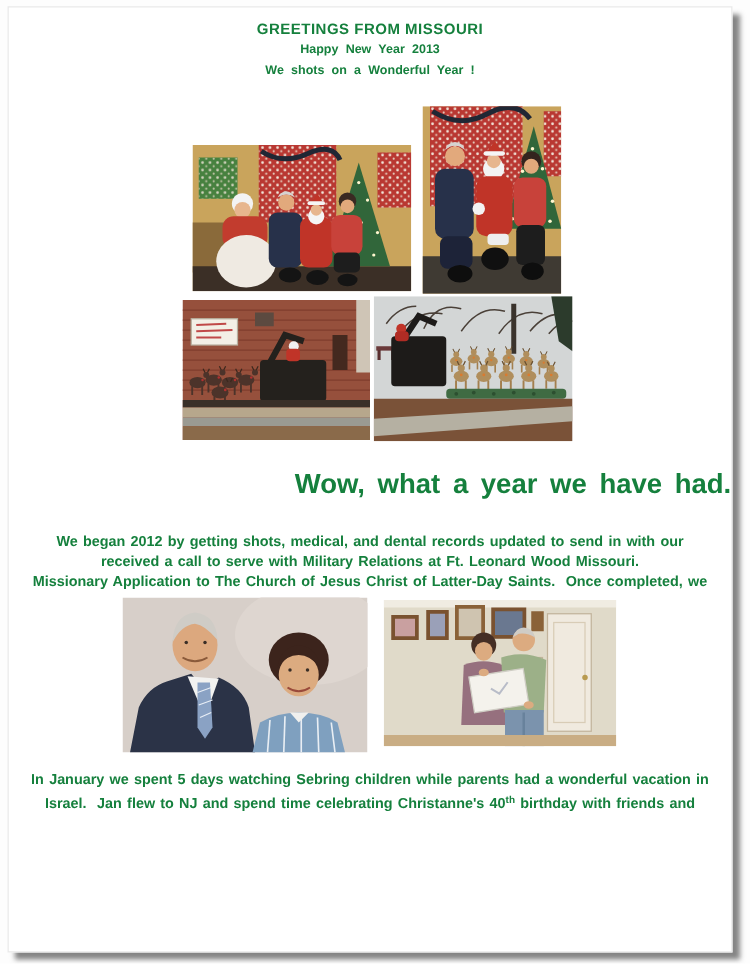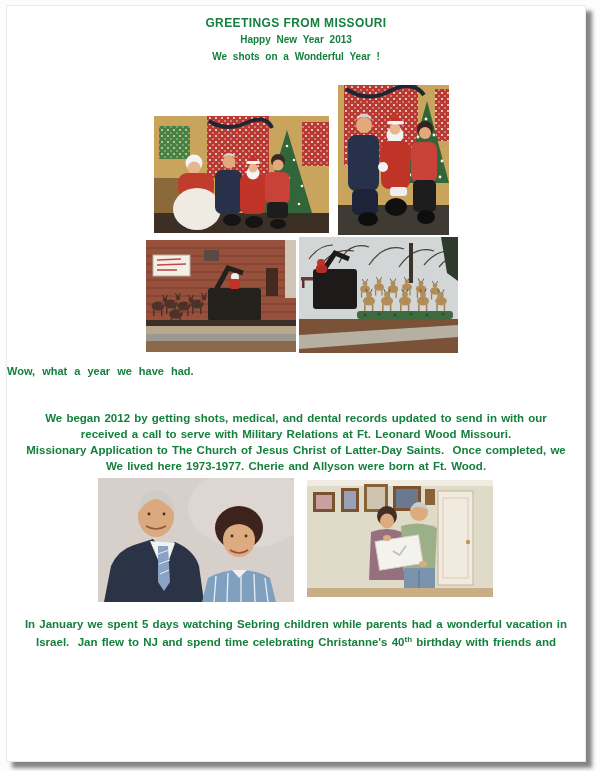--- a/index.html
+++ b/index.html
@@ -9,21 +9,21 @@
          border:1px solid #e9e9e9;box-shadow:6px 6px 4px 0 rgba(110,110,110,0.85);
          overflow:hidden;color:#15803d;font-weight:bold;}
   .hline{text-align:center;white-space:pre;}
   .h-small{font-size:12px;line-height:15px;letter-spacing:0.4px;}
   .h-big{font-size:10px;line-height:17px;word-spacing:3px;}
   .header{padding-top:10px;}
   .collage{position:relative;height:280px;margin-top:13px;}
   .midphotos{position:relative;height:126px;margin-top:4px;}
   .ph{position:absolute;}
   .ph svg{display:block;}
-  .wow{margin-top:4px;text-align:left;font-size:11px;line-height:18px;word-spacing:4px;white-space:pre;}
+  .wow{margin-top:20px;text-align:right;font-size:22px;line-height:18px;word-spacing:4px;white-space:pre;}
   .para{margin-top:30px;}
   .para2{margin-top:12px;}
   .pline{text-align:center;font-size:11.5px;line-height:16px;white-space:pre;word-spacing:1px;}
   .pline sup{font-size:8px;vertical-align:4px;}
 </style>
 </head>
 <body>
 
 <div class="stage">
   <div class="sheet">
@@ -249,21 +249,20 @@
         </svg>
       </div>
     </div>
 
     <div class="wow">Wow, what a year we have had.</div>
 
     <div class="para">
       <div class="pline">We began 2012 by getting shots, medical, and dental records updated to send in with our</div>
       <div class="pline">received a call to serve with Military Relations at Ft. Leonard Wood Missouri.</div>
       <div class="pline">Missionary Application to The Church of Jesus Christ of Latter-Day Saints.  Once completed, we</div>
-      <div class="pline">We lived here 1973-1977. Cherie and Allyson were born at Ft. Wood.</div>
     </div>
 
     <div class="midphotos">
 
       <div class="ph" style="left:91px;top:0;" aria-label="Close portrait of man in dark suit with striped tie and woman in blue striped top">
         <svg width="196" height="124" viewBox="0 0 196 124">
           <rect width="196" height="124" fill="#d7cfc9"></rect>
           <ellipse cx="150" cy="30" rx="60" ry="40" fill="#ded6d0"></ellipse>
 
           <path d="M6,124 L13,88 Q20,72 36,67 L55,61 L64,72 L77,64 Q96,72 101,88 L106,124 Z" fill="#2b3347"></path>

